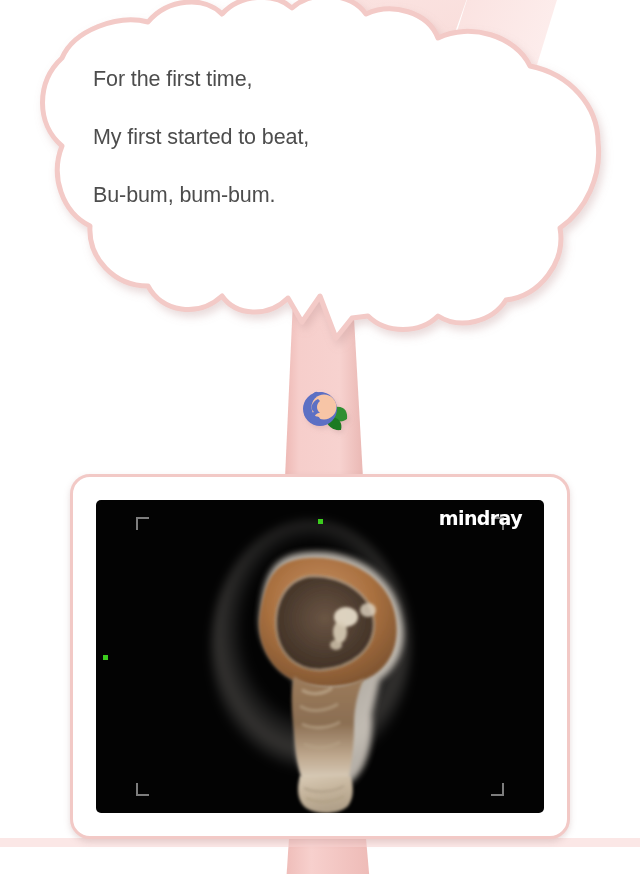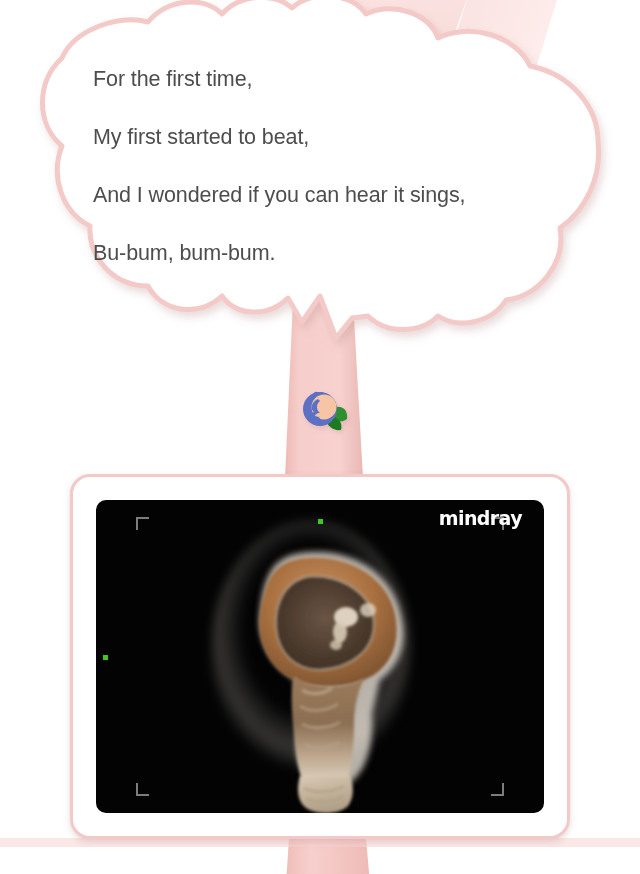--- a/index.html
+++ b/index.html
@@ -81,21 +81,21 @@
     box-sizing: border-box;
     box-shadow: 0 3px 6px rgba(170,130,130,0.28);
   }
   #us-screen {
     position: absolute;
     left: 26px;
     top: 26px;
     right: 26px;
     bottom: 26px;
     background: #030303;
-    border-radius: 10px;
+    border-radius: 5px;
     overflow: hidden;
   }
   .corner-mark {
     position: absolute;
     width: 11px;
     height: 11px;
     border-color: #7d7d7d;
     border-style: solid;
     border-width: 0;
   }
@@ -192,21 +192,20 @@
         C 62,212 50,176 62,146
         C 36,124 36,82 62,58
         C 74,30 118,14 148,22
         Z" fill="#ffffff" stroke="#f3cac7" stroke-width="5" stroke-linejoin="round"></path>
     </g>
   </svg>
 
   <div id="quote-block">
     <div class="quote-line">For the first time,</div>
     <div class="quote-line">My first started to beat,</div>
-    <div class="quote-line">And I wondered if you can hear it sings,</div>
     <div class="quote-line">Bu-bum, bum-bum.</div>
   </div>
 
   <svg style="position:absolute; left:298px; top:386px; width:52px; height:48px; z-index:35;" viewBox="0 0 52 48" filter="url(#tinyShadow)">
     <g>
       <path d="M 33,22 C 45,18 50,24 49,33 C 42,38 34,35 32,29 Z" fill="#2f8f33"></path>
       <path d="M 31,30 C 41,31 45,37 43,44 C 35,45 29,40 28,34 Z" fill="#1f7a24"></path>
     </g>
     <g>
       <circle cx="22" cy="23" r="17" fill="#5c6fc4"></circle>

